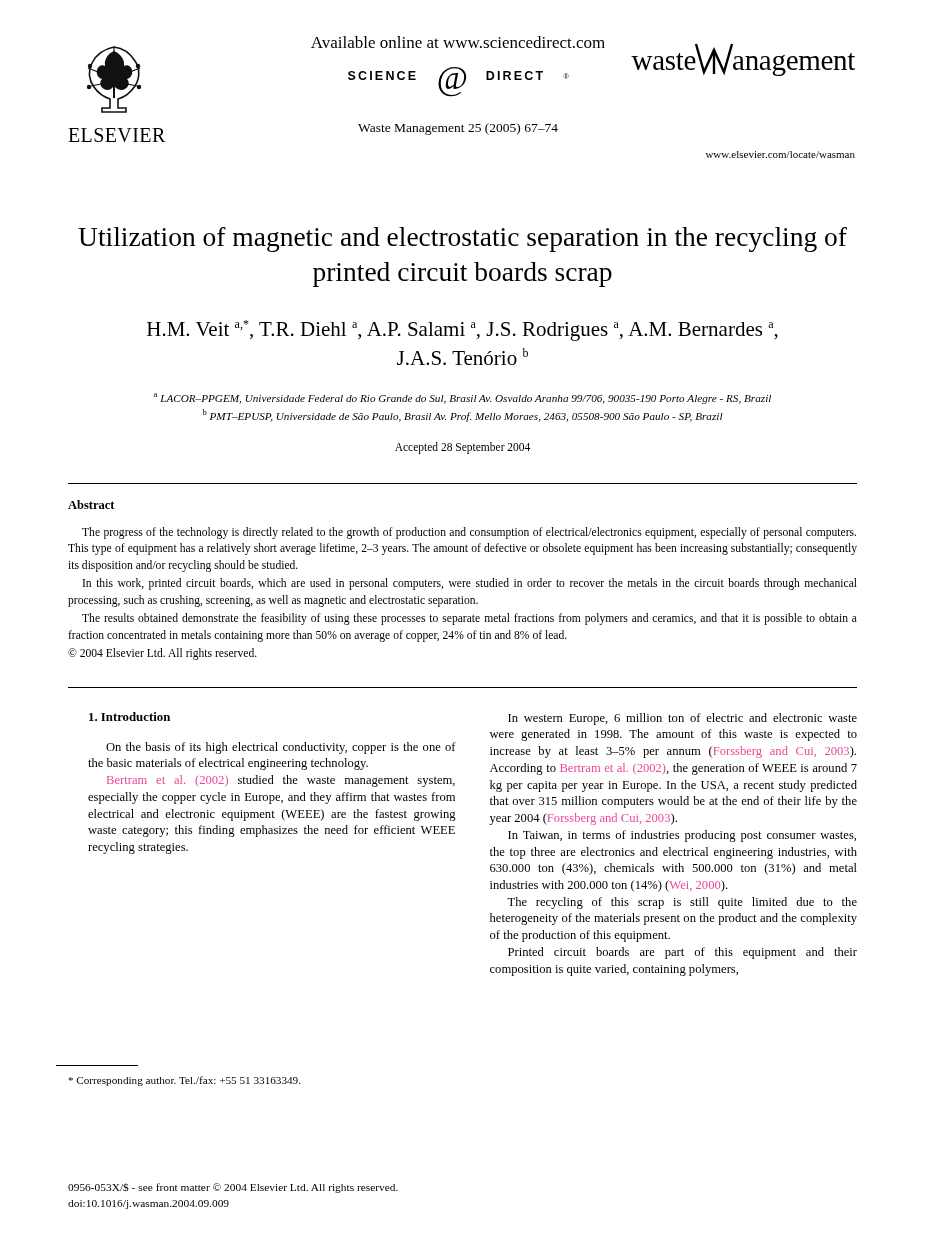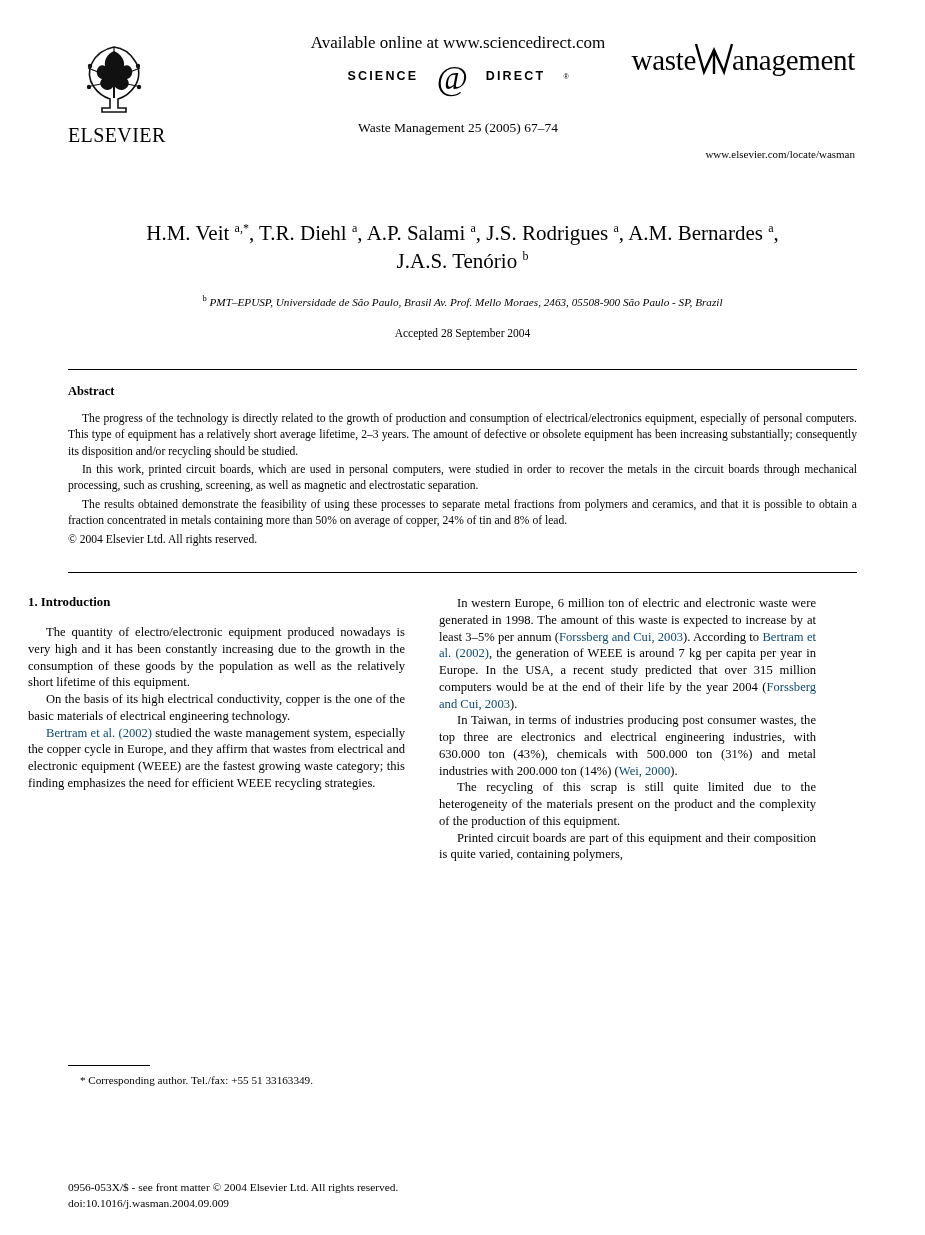--- a/index.html
+++ b/index.html
@@ -184,21 +184,21 @@
   }
 
   .rule2 {
     margin: 24px 68px 0 68px;
     border-top: 1px solid #000;
     height: 0;
   }
 
   
   .columns {
-    margin: 22px 68px 0 28px;
+    margin: 22px 68px 0 88px;
     display: flex;
     gap: 34px;
     position: relative;
   }
   .col {
     width: 377px;
     position: relative;
   }
   .col h3 {
     font-size: 12.8px;
@@ -207,27 +207,27 @@
     font-family: "Liberation Serif", serif;
   }
   .col p {
     font-size: 12.6px;
     line-height: 1.33;
     margin: 0;
     text-align: justify;
     text-indent: 18px;
   }
   .ref {
-    color: #0c4a6e;
+    color: #ec4899;
   }
 
   
   .footnote {
     position: absolute;
-    left: 68px;
+    left: 56px;
     top: 1065px;
     width: 377px;
   }
   .fn-rule {
     width: 82px;
     border-top: 1px solid #000;
     margin-bottom: 7px;
   }
   .footnote p {
     font-size: 11.2px;
@@ -297,27 +297,29 @@
               <path d="M20 8 L20 32" stroke="#000" stroke-width="2.4"></path>
             </svg></span><span>anagement</span>
       </div>
     </div>
 
     <div class="citation">Waste Management 25 (2005) 67–74</div>
     <div class="journal-url">www.elsevier.com/locate/wasman</div>
   </div>
 
   <div class="titleblock">
+    <h1 class="paper-title">Utilization of magnetic and electrostatic separation in the recycling of printed circuit boards scrap</h1>
 
     <div class="authors">
       H.M. Veit <sup>a,*</sup>, T.R. Diehl <sup>a</sup>, A.P. Salami <sup>a</sup>, J.S. Rodrigues <sup>a</sup>, A.M. Bernardes <sup>a</sup>,<br>
       J.A.S. Tenório <sup>b</sup>
     </div>
 
     <div class="affil">
+      <div><sup>a</sup> <span>LACOR–PPGEM, Universidade Federal do Rio Grande do Sul, Brasil Av. Osvaldo Aranha 99/706, 90035-190 Porto Alegre - RS, Brazil</span></div>
       <div><sup>b</sup> <span>PMT–EPUSP, Universidade de São Paulo, Brasil Av. Prof. Mello Moraes, 2463, 05508-900 São Paulo - SP, Brazil</span></div>
     </div>
 
     <div class="accepted">Accepted 28 September 2004</div>
   </div>
 
   <div class="rule"></div>
 
   <div class="abstract">
     <h2>Abstract</h2>
@@ -326,21 +328,20 @@
     <p>The results obtained demonstrate the feasibility of using these processes to separate metal fractions from polymers and ceramics, and that it is possible to obtain a fraction concentrated in metals containing more than 50% on average of copper, 24% of tin and 8% of lead.</p>
     <p class="noindent">© 2004 Elsevier Ltd. All rights reserved.</p>
   </div>
 
   <div class="rule2"></div>
 
   <div class="columns">
 
     <div class="col">
       <h3>1. Introduction</h3>
-      <p>The quantity of electro/electronic equipment produced nowadays is very high and it has been constantly increasing due to the growth in the consumption of these goods by the population as well as the relatively short lifetime of this equipment.</p>
       <p>On the basis of its high electrical conductivity, copper is the one of the basic materials of electrical engineering technology.</p>
       <p><span class="ref">Bertram et al. (2002)</span><span> studied the waste management system, especially the copper cycle in Europe, and they affirm that wastes from electrical and electronic equipment (WEEE) are the fastest growing waste category; this finding emphasizes the need for efficient WEEE recycling strategies.</span></p>
     </div>
 
     <div class="col">
       <p><span>In western Europe, 6 million ton of electric and electronic waste were generated in 1998. The amount of this waste is expected to increase by at least 3–5% per annum (</span><span class="ref">Forssberg and Cui, 2003</span><span>). According to </span><span class="ref">Bertram et al. (2002)</span><span>, the generation of WEEE is around 7 kg per capita per year in Europe. In the USA, a recent study predicted that over 315 million computers would be at the end of their life by the year 2004 (</span><span class="ref">Forssberg and Cui, 2003</span><span>).</span></p>
       <p><span>In Taiwan, in terms of industries producing post consumer wastes, the top three are electronics and electrical engineering industries, with 630.000 ton (43%), chemicals with 500.000 ton (31%) and metal industries with 200.000 ton (14%) (</span><span class="ref">Wei, 2000</span><span>).</span></p>
       <p>The recycling of this scrap is still quite limited due to the heterogeneity of the materials present on the product and the complexity of the production of this equipment.</p>
       <p>Printed circuit boards are part of this equipment and their composition is quite varied, containing polymers,</p>
     </div>

